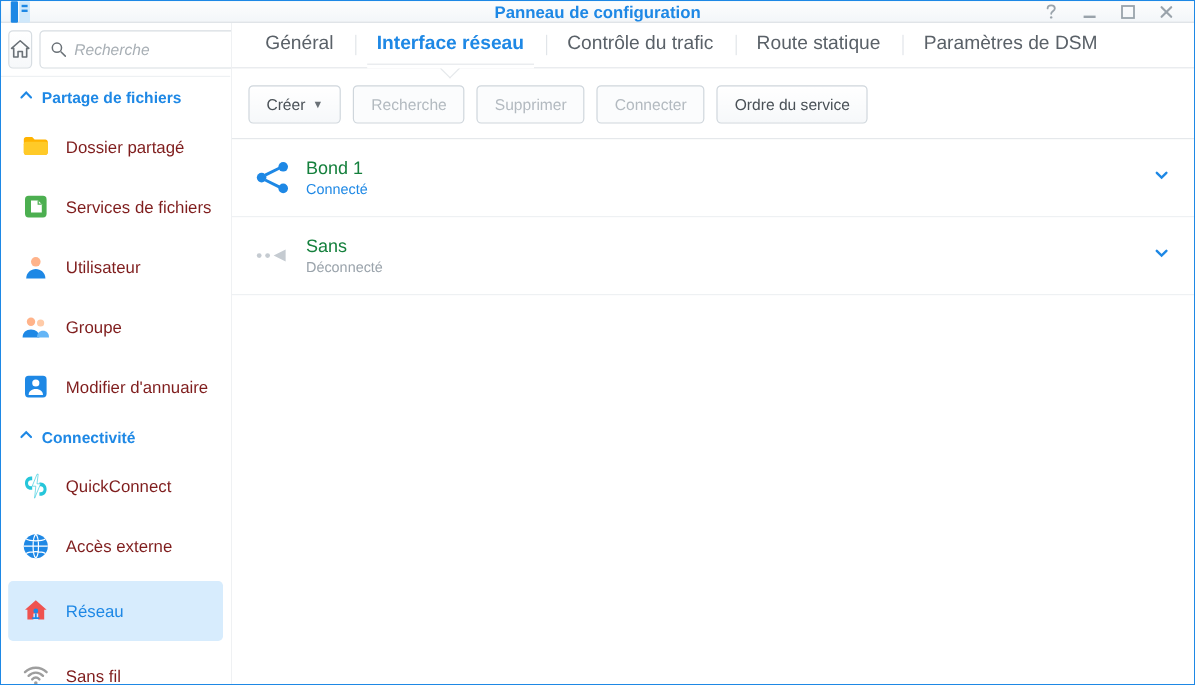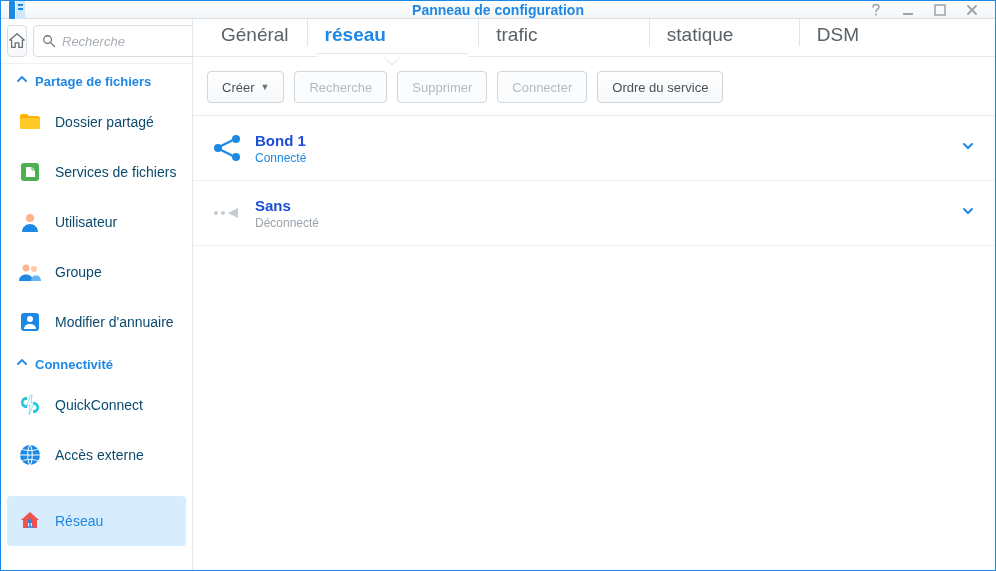--- a/index.html
+++ b/index.html
@@ -49,31 +49,31 @@
     border:none; outline:none; flex:1; font-size:13px; color:#6a7177; background:transparent;
     font-style: italic;
   }
   .search-wrap input::placeholder { font-style: italic; color:#a8afb5;}
   .section-header {
     display:flex; align-items:flex-start; gap:8px; padding:10px 14px 8px 16px;
     color:#1e88e5; font-weight:600; font-size:13px; cursor:pointer;
   }
   .side-item {
     display:flex; align-items:center; gap:12px; padding:12px 14px 12px 16px;
-    font-size:14px; color:#0c4a6e; cursor:pointer;
-  }
-  .side-item.active { background:#d7ecfd; color:#1e88e5; border-radius:4px; margin:16px 6px; padding-left:10px;}
+    font-size:14px; color:#7f1d1d; cursor:pointer;
+  }
+  .side-item.active { background:#d7ecfd; color:#1e88e5; border-radius:4px; margin:4px 6px; padding-left:10px;}
   .side-item .icon { width:26px; height:26px; display:flex;align-items:center;justify-content:center; flex-shrink:0;}
   
   .main { flex:1; display:flex; flex-direction:column; overflow:hidden; }
   .tabs {
     display:flex; border-bottom:1px solid #e5e8eb; padding-left:10px; height:38px; align-items:flex-end;
   }
   .tab {
-    padding:9px 18px 10px; font-size:19px; color:#5a6168; cursor:pointer; position:relative;
+    padding:9px 18px 10px; font-size:16px; color:#5a6168; cursor:pointer; position:relative;
   }
   .tab + .tab::before {
     content:""; position:absolute; left:0; top:10px; bottom:10px; width:1px; background:#e1e5e9;
   }
   .tab.active { color:#1e88e5; font-weight:600; }
   .tab.active::after {
     content:""; position:absolute; left:10px; right:10px; bottom:-1px; height:3px; background:#fff;
     border-top:1px solid #e5e8eb;
   }
   .tab.active .arrow-notch {
@@ -93,21 +93,21 @@
   .btn .caret { font-size:9px; color:#6a7177;}
   .iface-list { flex:1; overflow-y:auto; }
   .iface-row {
     display:flex; align-items:center; padding:12px 20px 12px 14px;
     border-bottom:1px solid #eef1f3; cursor:pointer;
   }
   .iface-row .iface-icon {
     width:40px; height:40px; display:flex;align-items:center;justify-content:center; margin-right:8px;
   }
   .iface-row .iface-text { flex:1; }
-  .iface-row .iface-name { font-weight:700; font-size:15px; color:#1d4ed8; }
+  .iface-row .iface-name { font-weight:400; font-size:15px; color:#15803d; }
   .iface-row .iface-status { font-size:12px; margin-top:2px; }
   .iface-row .iface-status.connected { color:#1e88e5; }
   .iface-row .iface-status.disconnected { color:#9aa3ab; }
   .iface-row .expand { color:#1e88e5; font-weight:700; }
 </style>
 </head>
 <body>
 
 <div class="window">
 

